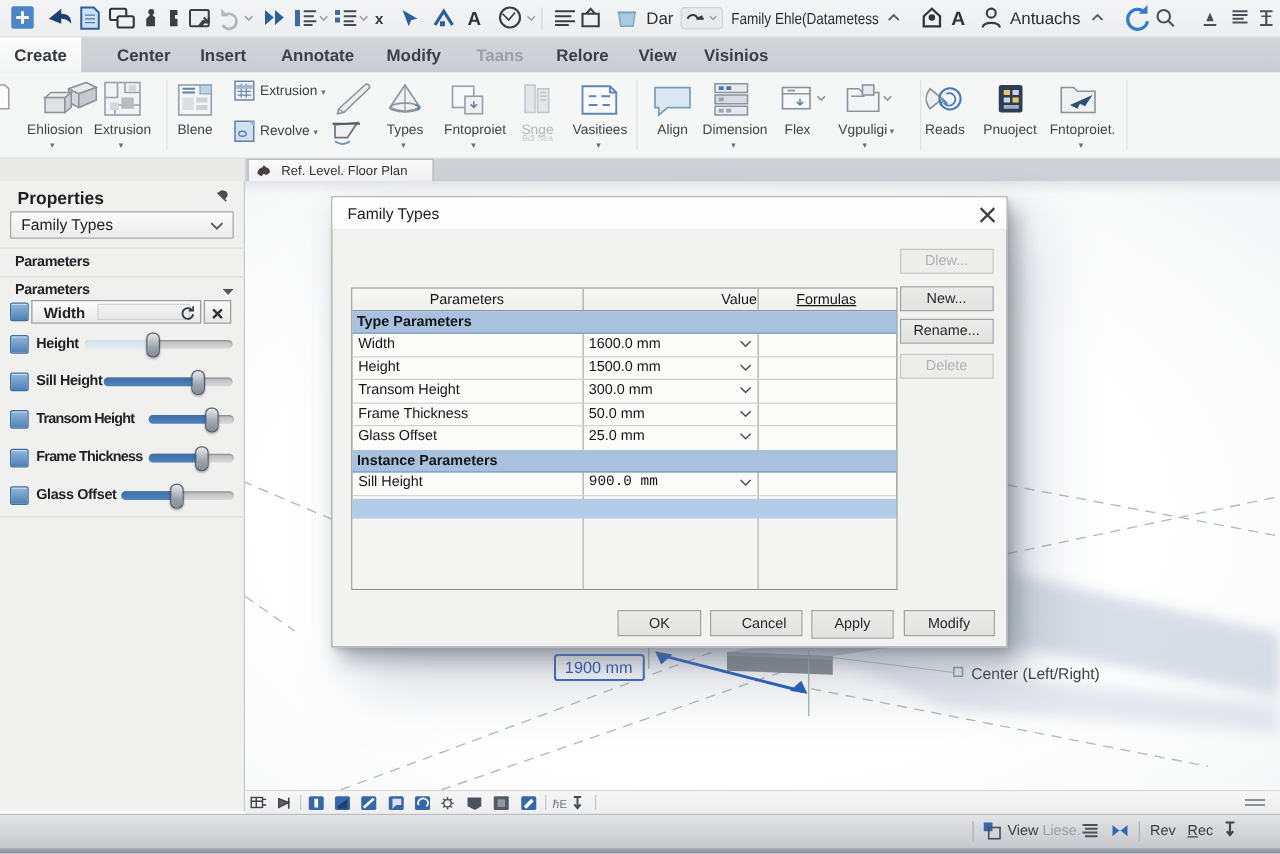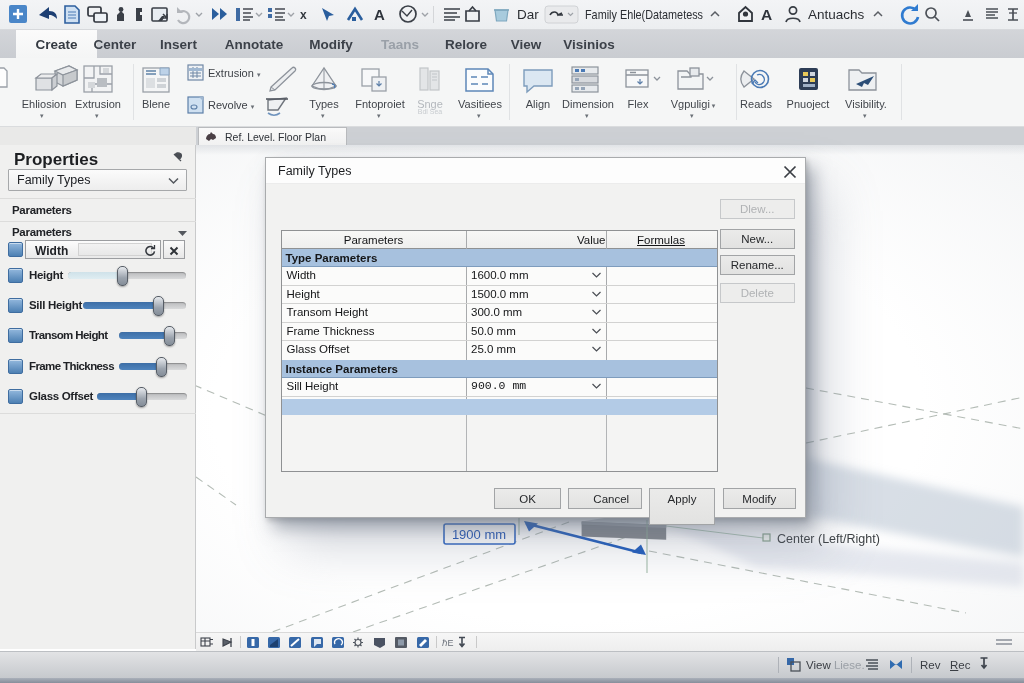--- a/index.html
+++ b/index.html
@@ -23,21 +23,21 @@
   .rcaret { position:absolute; font-size:7px; color:#6a6f76; }
   .rsmalltext { position:absolute; font-size:11px; color:#3e4248; white-space:nowrap; }
   
   #viewstrip { position:absolute; left:196px; top:127px; width:828px; height:18px; background:#cdd0d4; }
   #viewtab { position:absolute; left:2px; top:0px; width:149px; height:18px;
     background:linear-gradient(#fafafa,#f1f1f1); border:1px solid #b8babd; border-bottom:none;
     font-size:10.5px; color:#2e3238; line-height:18px; padding-left:26px; }
   
   #lpanel { position:absolute; left:0; top:127px; width:196px; height:522px;
     background:#f0f0ef; border-right:1px solid #c9cacb; }
-  .ph { font-weight:bold; font-size:17px; color:#1d1f22; }
+  .ph { font-weight:bold; font-size:14px; color:#1d1f22; }
   .plabel { font-size:11.5px; font-weight:bold; letter-spacing:-0.3px; color:#202226; }
   .bluesq { position:absolute; width:15px; height:15px; border:1px solid #3f6da0; border-radius:2px;
     background:linear-gradient(#93b8dd,#4d80b3); box-shadow:inset 0 1px 0 rgba(255,255,255,.5); }
   .track { position:absolute; height:7px; border-radius:3.5px;
     background:linear-gradient(#b9babc,#d9dadb); box-shadow:inset 0 1px 1px rgba(0,0,0,.25); }
   .fill { position:absolute; height:7px; border-radius:3.5px;
     background:linear-gradient(#3d6ea6,#4f84bd); }
   .knob { position:absolute; width:11px; height:20px; border-radius:5px;
     background:linear-gradient(#e7eaee,#9ba3ad 60%,#848d98); border:1px solid #565d66;
     box-shadow:0 1px 2px rgba(0,0,0,.35); }
@@ -154,21 +154,21 @@
 
   <path d="M965 17 l3 -7 l3 7 z" fill="#4b5057"></path>
       <path d="M963 20 h10" stroke="#4b5057" stroke-width="1.6"></path>
   <path d="M986 9h12M986 12h12M986 15h9M986 18h12" stroke="#4b5057" stroke-width="1.6"></path>
   <path d="M1008 9 h10 M1008 20 h10" stroke="#4b5057" stroke-width="1.7"></path>
   <path d="M1013 9 v11" stroke="#4b5057" stroke-width="1.7"></path>
   <path d="M1009 13 h8" stroke="#4b5057" stroke-width="1.3"></path>
 </svg>
 </div>
 <div id="tabs">
-  <div class="tab active" style="left:0px; width:81px;margin-left:16px;">Create</div>
+  <div class="tab active" style="left:0px; width:65px;">Create</div>
   <div class="tab" style="left:85px; width:60px;">Center</div>
   <div class="tab" style="left:150px; width:57px;">Insert</div>
   <div class="tab" style="left:215px; width:78px;">Annotate</div>
   <div class="tab" style="left:297px; width:68px;">Modify</div>
   <div class="tab" style="left:370px; width:60px; color:#9aa0a8;">Taans</div>
   <div class="tab" style="left:435px; width:62px;">Relore</div>
   <div class="tab" style="left:502px; width:48px;">View</div>
   <div class="tab" style="left:556px; width:66px;">Visinios</div>
 </div>
 <div id="ribbon">
@@ -312,21 +312,21 @@
   <div class="rlabel" style="left:448px; top:40px; width:64px;">Vasitiees</div>
   <div class="rcaret" style="left:477px; top:54px;">▾</div>
   <div class="rlabel" style="left:514px; top:40px; width:48px;">Align</div>
   <div class="rlabel" style="left:553px; top:40px; width:70px;">Dimension</div>
   <div class="rcaret" style="left:585px; top:54px;">▾</div>
   <div class="rlabel" style="left:618px; top:40px; width:40px;">Flex</div>
   <div class="rlabel" style="left:662px; top:40px; width:62px;">Vgpuligi<span style="font-size:7px;color:#6a6f76;"> ▾</span></div>
   <div class="rcaret" style="left:690px; top:54px;">▾</div>
   <div class="rlabel" style="left:730px; top:40px; width:52px;">Reads</div>
   <div class="rlabel" style="left:776px; top:40px; width:64px;">Pnuoject</div>
-  <div class="rlabel" style="left:830px; top:40px; width:72px;">Visibility.</div>
+  <div class="rlabel" style="left:830px; top:40px; width:72px;">Fntoproiet.</div>
   <div class="rcaret" style="left:863px; top:54px;">▾</div>
 </div>
 <div id="lpanel">
   <div class="abs" style="left:0;top:0;width:196px;height:18px;background:#e9e9e8;"></div>
   <div class="ph abs" style="left:14px; top:23px;">Properties</div>
   <svg class="abs" style="left:172px; top:25px;" width="12" height="12">
       <path d="M2 2 l7 7 M9 2 c1 2 0 4 -2 5 l-4 -4 c1 -2 3 -3 6 -1 z" stroke="#4a4e54" stroke-width="1.3" fill="#4a4e54"></path>
     </svg>
   <div class="abs" style="left:8px; top:42px; width:179px; height:22px; background:linear-gradient(#fbfbfb,#ededed); border:1px solid #a6a8aa; border-radius:1px;">
     <span style="font-size:12.5px; color:#202226; line-height:21px; padding-left:8px;">Family Types</span>
@@ -511,21 +511,21 @@
       <path d="M0.5 1 l4 4 l4 -4" stroke="#4a4e54" stroke-width="1.2" fill="none"></path>
     </svg>
     <div class="abs" style="left:15.5px;top:237.5px;width:435px;height:1px;background:#d2d2d1;"></div>
 
   <div class="btn" style="left:454px;top:71px;width:74.5px;height:20px;line-height:19px;">New...</div>
   <div class="btn" style="left:454px;top:97px;width:74.5px;height:20px;line-height:19px;">Rename...</div>
   <div class="btn dis" style="left:454px;top:124.5px;width:74.5px;height:20px;line-height:19px;">Delete</div>
 
   <div class="btn" style="left:228px;top:330px;width:67px;height:21px;line-height:20px;">OK</div>
   <div class="btn" style="left:301.5px;top:330px;width:74.5px;height:21px;line-height:20px;padding-left:13px;">Cancel</div>
-  <div class="btn" style="left:383px;top:330px;width:66px;height:37px;line-height:20px;">Apply</div>
+  <div class="btn" style="left:383px;top:330px;width:66px;height:23px;line-height:20px;">Apply</div>
   <div class="btn" style="left:457px;top:330px;width:72.5px;height:21px;line-height:20px;">Modify</div>
 </div>
 <div id="vcb">
 <svg width="828" height="19" viewBox="0 0 828 19">
   <g stroke="#3c414a" stroke-width="1.1" fill="none">
     <rect x="5" y="5" width="9" height="8"></rect>
         <path d="M5 8 h9 M9 5 v8 M14 6.5 h3 M14 11 h3"></path>
     <path d="M27 6 l8 3 l-8 4 z" fill="#5a6069"></path>
         <path d="M35 5 v9" stroke-width="1.3"></path>
   </g>

